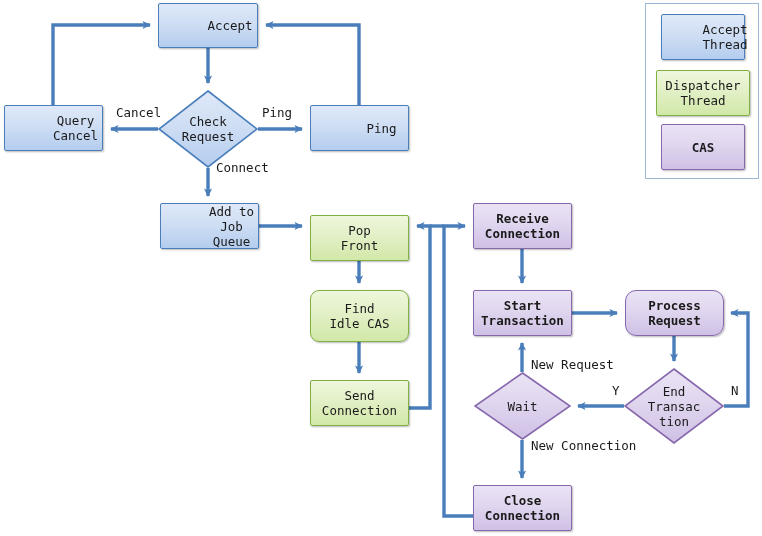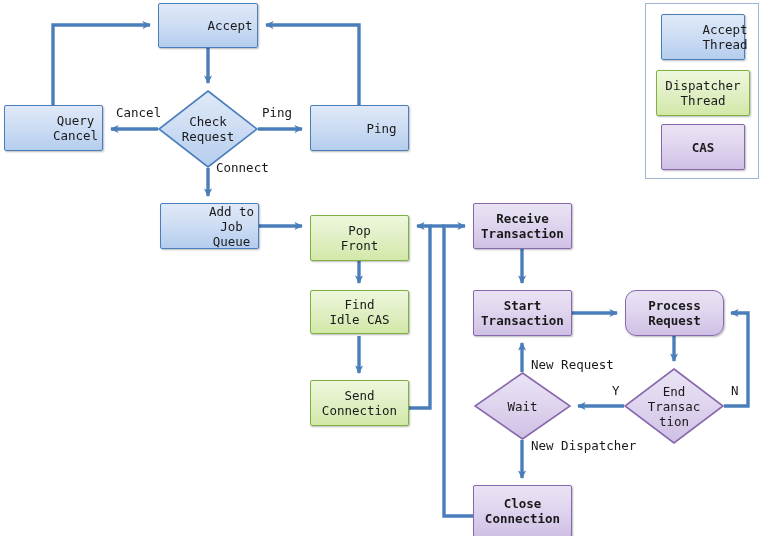--- a/index.html
+++ b/index.html
@@ -155,33 +155,33 @@
   <div class="node box blue" style="left:160px;top:203px;width:99px;height:46px;">
     <span>Add to
 Job Queue</span>
   </div>
 
   <div class="node box green" style="left:310px;top:203px;width:99px;height:46px;margin-top:12px;">
     <span>Pop
 Front</span>
   </div>
 
-  <div class="node box green" style="left:310px;top:290px;width:99px;height:44px;">
+  <div class="node box green" style="left:310px;top:290px;width:99px;height:52px;border-radius:9px;">
     <span>Find
 Idle CAS</span>
   </div>
 
   <div class="node box green" style="left:310px;top:380px;width:99px;height:46px;">
     <span>Send
 Connection</span>
   </div>
 
   <div class="node box purple" style="left:473px;top:203px;width:99px;height:46px;">
     <span>Receive
-Transaction</span>
+Connection</span>
   </div>
 
   <div class="node box purple" style="left:473px;top:290px;width:99px;height:46px;">
     <span>Start
 Transaction</span>
   </div>
 
   <div class="node box purple" style="left:625px;top:290px;width:99px;height:46px;border-radius:11px;">
     <span>Process
 Request</span>
@@ -203,30 +203,30 @@
 
   <div class="node diamond" style="left:624px;top:368px;width:100px;height:76px;">
     <svg class="dshape" viewBox="0 0 100 76" preserveAspectRatio="none">
       <polygon points="50,1 99,38 50,75 1,38" fill="url(#gpurp)" stroke="#8768ad" stroke-width="1.6"></polygon>
     </svg>
     <span class="dlabel">End
 Transac
 tion</span>
   </div>
 
-  <div class="node box purple" style="left:473px;top:485px;width:99px;height:52px;">
+  <div class="node box purple" style="left:473px;top:485px;width:99px;height:46px;">
     <span>Close
 Connection</span>
   </div>
 
   <div class="edge-label" style="left:116px;top:105px;">Cancel</div>
   <div class="edge-label" style="left:262px;top:105px;">Ping</div>
   <div class="edge-label" style="left:216px;top:160px;">Connect</div>
   <div class="edge-label" style="left:531px;top:357px;">New Request</div>
-  <div class="edge-label" style="left:531px;top:438px;">New Dispatcher</div>
+  <div class="edge-label" style="left:531px;top:438px;">New Connection</div>
   <div class="edge-label" style="left:612px;top:383px;">Y</div>
   <div class="edge-label" style="left:731px;top:383px;">N</div>
 
   <div id="legend" style="left:645px;top:3px;width:114px;height:176px;">
   </div>
   <div class="legend-item blue" style="left:661px;top:14px;width:84px;height:46px;">
     <span>Accept
 Thread</span>
   </div>
   <div class="legend-item green" style="left:656px;top:70px;width:94px;height:46px;">

